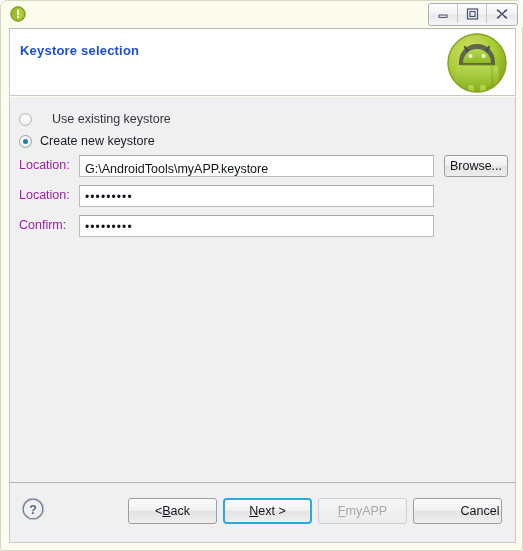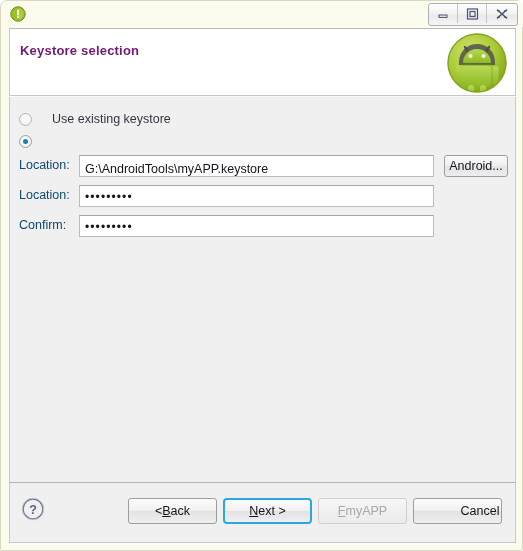--- a/index.html
+++ b/index.html
@@ -81,21 +81,21 @@
     background: #ffffff;
     border: 1px solid #c8c8c8;
     border-top: 1px solid #b9b9b9;
     box-sizing: border-box;
   }
   .header-title {
     position: absolute;
     left: 10px; top: 14px;
     font-size: 13px;
     font-weight: bold;
-    color: #701a75;
+    color: #1d4ed8;
     letter-spacing: .2px;
   }
   .android-logo {
     position: absolute;
     right: 7px; top: 3px;
     width: 62px; height: 62px;
   }
 
   
   .body-panel {
@@ -158,21 +158,21 @@
     height: 22px;
   }
   .field-row.f1 { top: 58px; }
   .field-row.f2 { top: 88px; }
   .field-row.f3 { top: 118px; }
 
   .field-label {
     position: absolute;
     left: 9px; top: 3px;
     font-size: 12.5px;
-    color: #0c4a6e;
+    color: #a21caf;
     white-space: nowrap;
   }
   .textbox {
     position: absolute;
     left: 69px;
     top: 0;
     width: 355px;
     height: 22px;
     background: #ffffff;
     border: 1px solid #bcbcbc;
@@ -336,26 +336,27 @@
 
   <div class="body-panel">
 
     <div class="radio-row r1">
       <span class="radio off"></span>
       <span class="radio-label dim">Use existing keystore</span>
     </div>
 
     <div class="radio-row r2">
       <span class="radio on"></span>
+      <span class="radio-label">Create new keystore</span>
     </div>
 
     <div class="field-row f1">
       <span class="field-label">Location:</span>
       <input class="textbox" type="text" value="G:\AndroidTools\myAPP.keystore" style="">
-      <button class="browse-btn">Android...</button>
+      <button class="browse-btn">Browse...</button>
     </div>
 
     <div class="field-row f2">
       <span class="field-label">Location:</span>
       <input class="textbox pw" type="text" value="•••••••••" style="">
     </div>
 
     <div class="field-row f3">
       <span class="field-label">Confirm:</span>
       <input class="textbox pw" type="text" value="•••••••••" style="">

